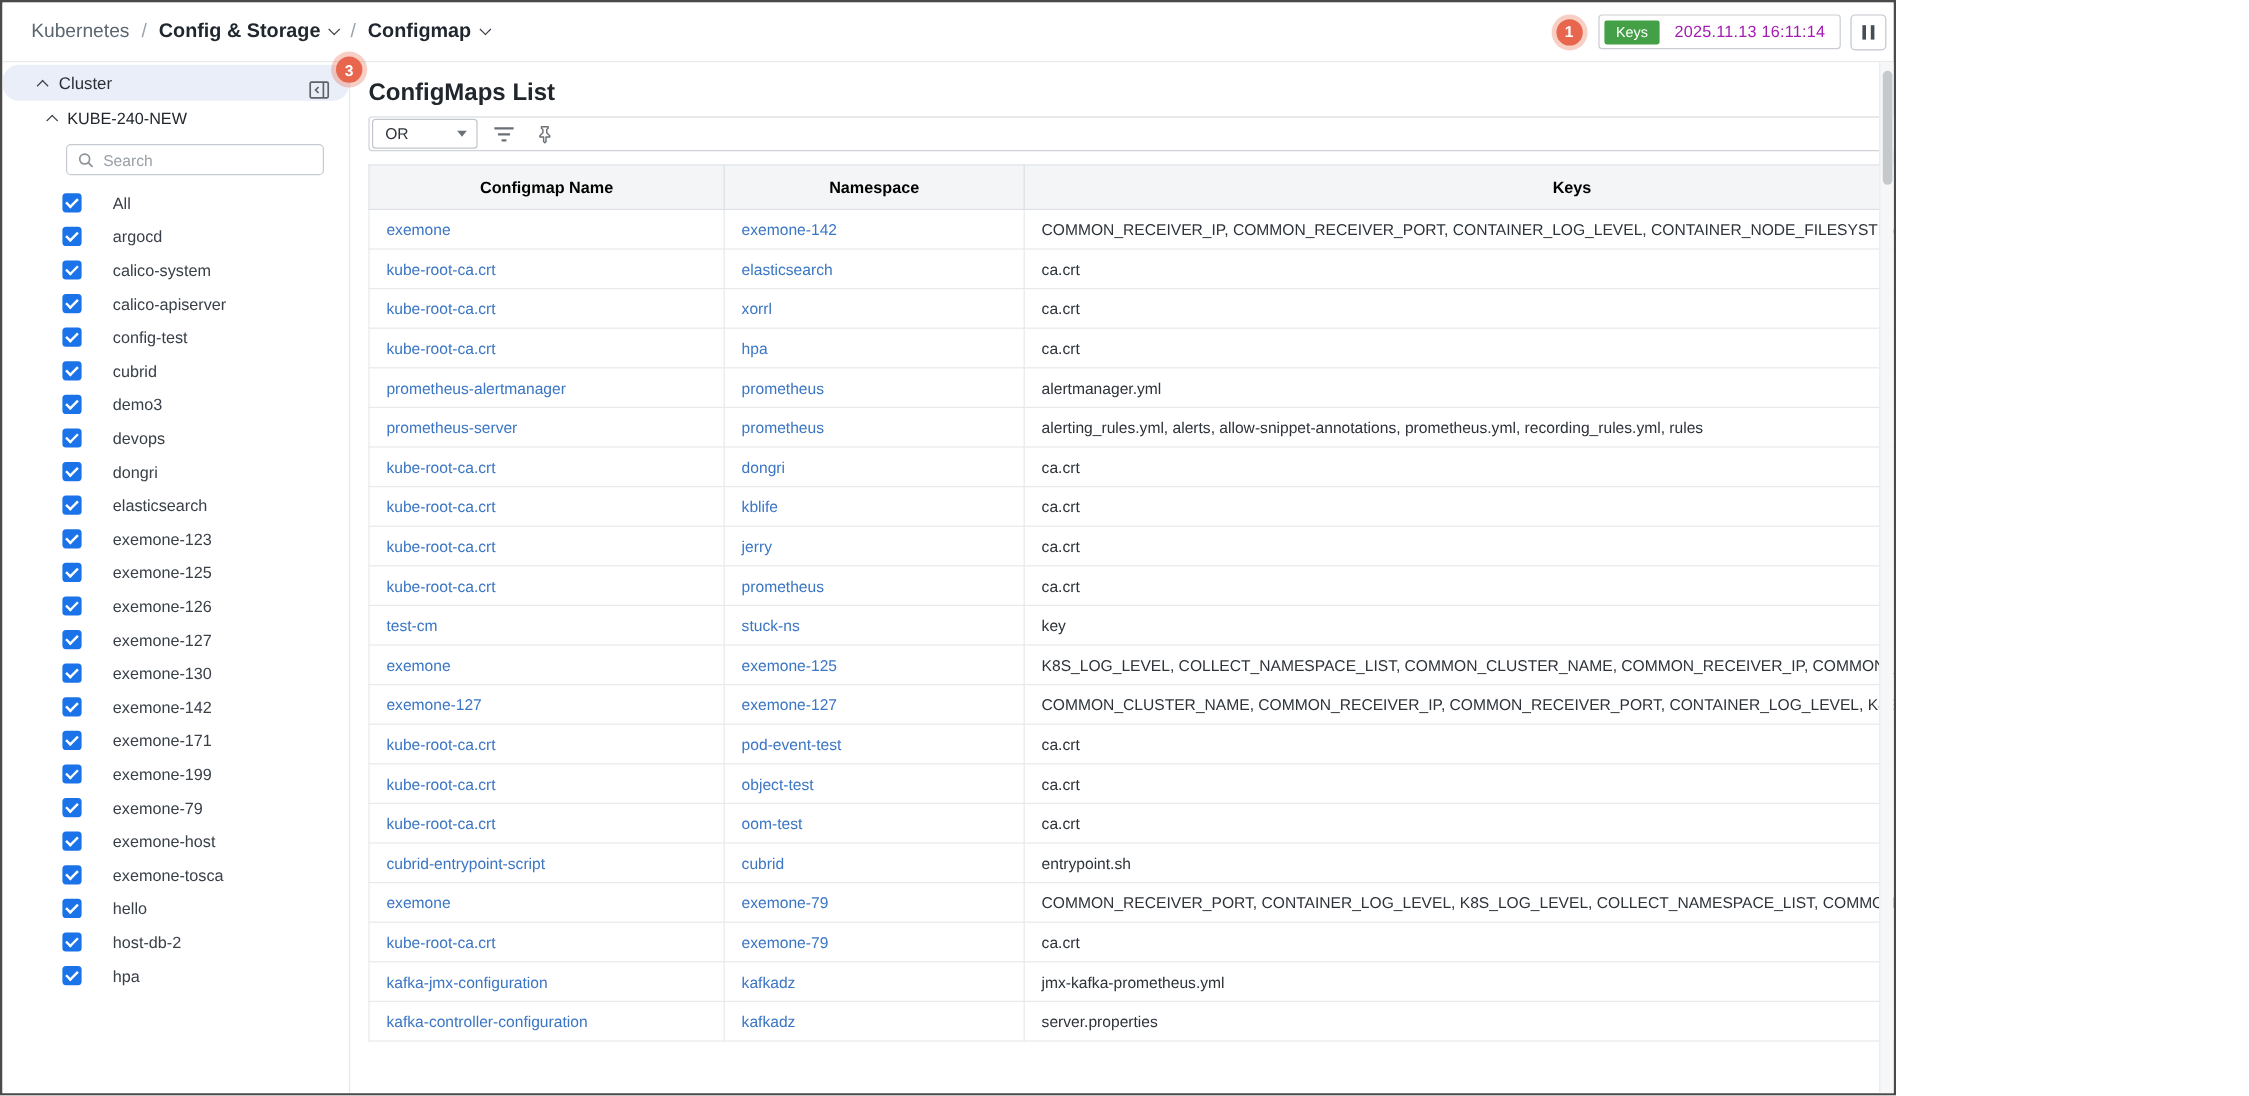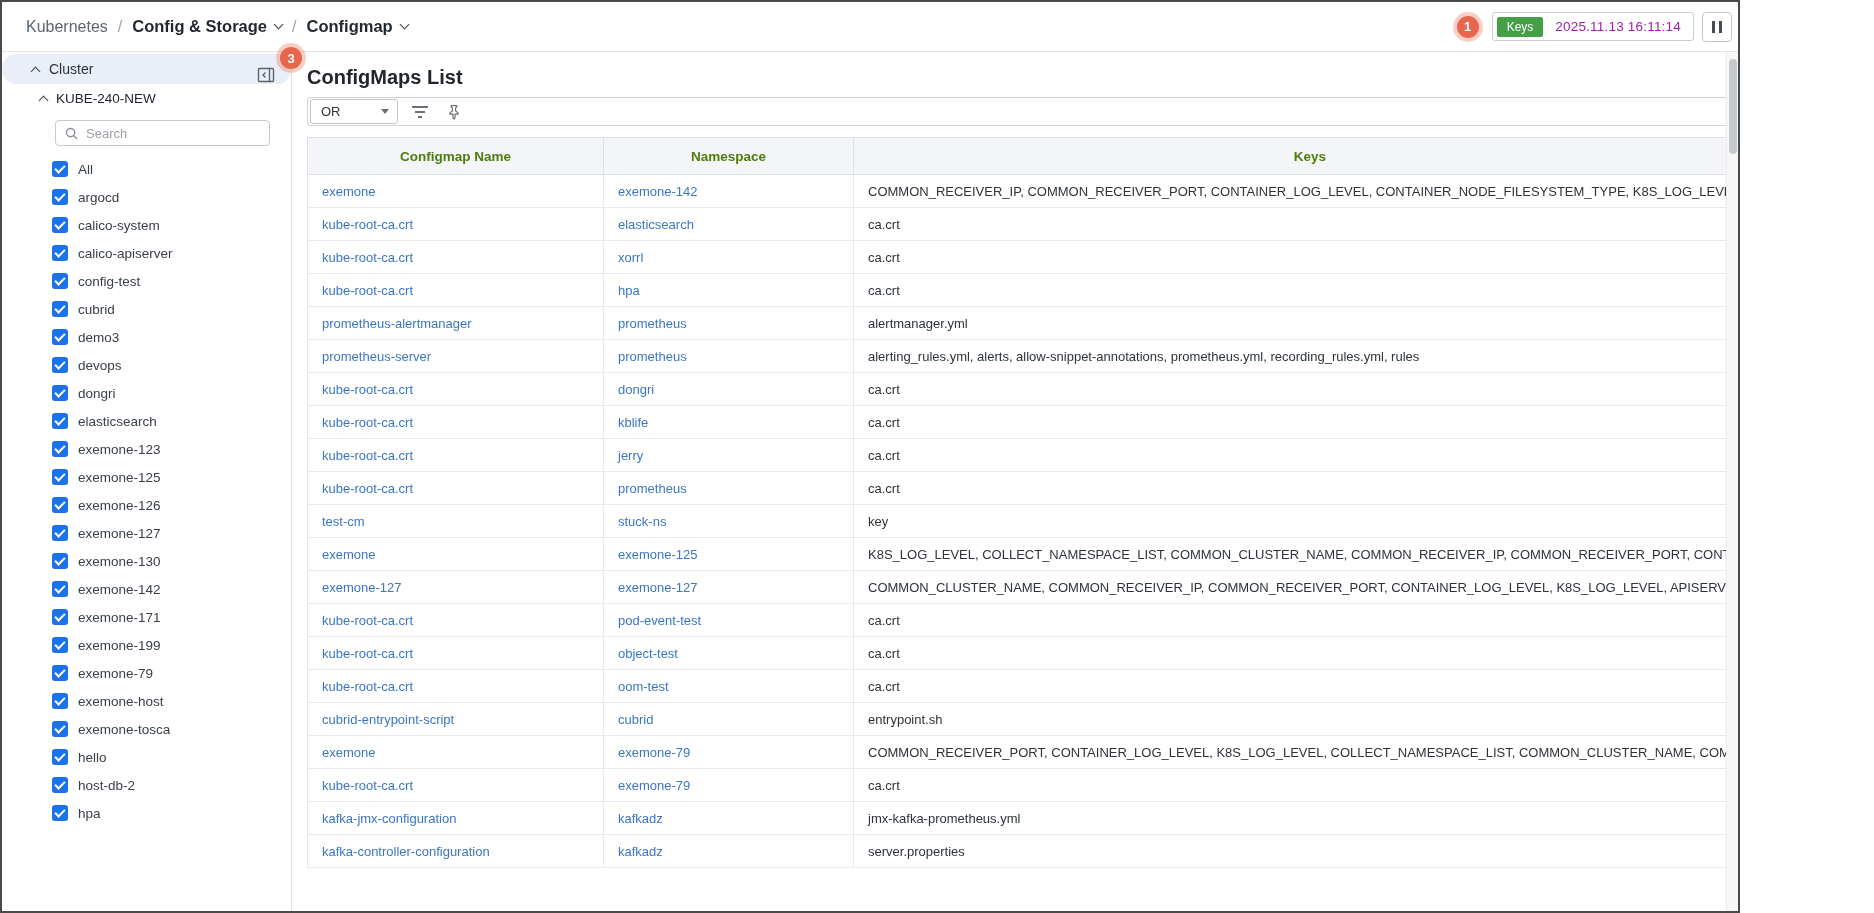--- a/index.html
+++ b/index.html
@@ -1,20 +1,20 @@
 <!DOCTYPE html>
 <html style="--accent-orange: #e8664d; --live-green: #43a047; --link-blue: #3b76c4; --checkbox-blue: #1a73e8; --cluster-row-bg: #e9eef8;"><head>
 <meta charset="utf-8">
 <title>Kubernetes ConfigMap List</title>
 <style>
   * { margin:0; padding:0; box-sizing:border-box; }
   html,body { width:1874px; height:913px; overflow:hidden; }
   body { font-family:"Liberation Sans", sans-serif; background:#fff; }
 
-  .page { position:relative; width:1740px; height:913px; border:2px solid #4a4a4a; background:#fff; overflow:hidden; }
+  .page { position:relative; width:1580px; height:913px; border:2px solid #4a4a4a; background:#fff; overflow:hidden; }
 
   
   .topbar { height:50px; display:flex; align-items:center; justify-content:space-between;
             padding:0 6px 0 24px; border-bottom:1px solid #e2e4e7; background:#fff; }
   .breadcrumb { display:flex; align-items:center; font-size:16px; gap:10px; }
   .crumb-root { color:#5b6670; cursor:pointer; }
   .crumb-sep { color:#9aa2aa; }
   .crumb { color:#1f262e; font-weight:700; display:flex; align-items:center; gap:8px; cursor:pointer; font-size:16.5px; }
   .chev { display:inline-block; width:7px; height:7px; border-right:1.8px solid #3c434b; border-bottom:1.8px solid #3c434b; }
   .chev.down { transform:rotate(45deg); margin-top:-4px; }
@@ -47,39 +47,39 @@
   .kube-row { height:29px; display:flex; align-items:center; padding-left:38px; font-size:13.5px; color:#21262c; gap:9px; cursor:pointer; }
   .search-wrap { margin:7px 12px 0 53px; width:215px; height:26px; border:1px solid #c6cbd1; border-radius:4px;
                  display:flex; align-items:center; padding:0 8px; gap:7px; background:#fff; }
   .search-input { border:none; outline:none; flex:1; width:100%; font-size:13px; color:#333; font-family:inherit; background:transparent; }
   .search-input::placeholder { color:#9aa0a6; }
   .ns-list { margin-top:9px; }
   .ns-item { height:28px; display:flex; align-items:center; padding-left:50px; gap:10px; cursor:pointer; }
   .checkbox { width:16px; height:16px; border-radius:3px; background:var(--checkbox-blue,#1a73e8); position:relative; flex:none; }
   .checkbox::after { content:""; position:absolute; left:3px; top:4px; width:8px; height:4px;
                      border-left:2px solid #fff; border-bottom:2px solid #fff; transform:rotate(-45deg); }
-  .ns-label { font-size:13.5px; color:#3a4048; white-space:nowrap; }
+  .ns-label { font-size:13.5px; color:#3a4048; white-space:nowrap;margin-left:16px; }
 
   
   .main { flex:1; position:relative; padding:14px 18px 0 15px; overflow:hidden; background:#fff; }
   .main-head { display:flex; align-items:center; justify-content:space-between; height:22px; width:1551px; }
   .main-title { font-size:20px; font-weight:700; color:#21262c; }
   .dots { display:flex; gap:3px; margin-right:14px; cursor:pointer; align-items:center; }
   .dot { width:4px; height:4px; border-radius:50%; background:#9aa0a6; }
 
   .filter-bar { margin-top:9px; width:1551px; height:29px; border:1px solid #cfd3d8; border-radius:3px;
                 display:flex; align-items:center; padding:0 8px 0 2px; gap:10px; background:#fff; }
   .or-select { width:88px; height:25px; border:1px solid #c2c6cb; border-radius:3px; display:flex; align-items:center;
                justify-content:space-between; padding:0 8px 0 10px; font-size:13px; color:#2f343a; cursor:pointer; background:#fff; }
   .tri-down { width:0; height:0; border-left:4px solid transparent; border-right:4px solid transparent; border-top:5px solid #6b7076; }
   .icon-btn { display:flex; align-items:center; justify-content:center; width:24px; height:24px; cursor:pointer; background:transparent; border:none; }
 
   .table-wrap { margin-top:11px; width:1551px; }
   table { width:100%; border-collapse:collapse; table-layout:fixed; }
-  th { background:#f4f5f6; font-size:13.5px; font-weight:700; color:#4d7c0f; height:37px;
+  th { background:#f4f5f6; font-size:13.5px; font-weight:700; color:#000000; height:37px;
        border:1px solid #dde0e4; text-align:center; }
   td { height:33px; border:1px solid #e7e9ec; font-size:13px; color:#2d3339; padding:0 14px;
        white-space:nowrap; overflow:hidden; background:#fff; }
   td.link { color:var(--link-blue,#3b76c4); cursor:pointer; }
   td.age { text-align:center; padding:0 4px; }
 
   
   .callout-abs { position:absolute; z-index:6; }
   .v-scroll { position:absolute; top:50px; right:0; width:12px; height:859px; background:#f6f7f8; border-left:1px solid #ececec; }
   .v-thumb { width:8px; margin:7px auto 0; height:95px; background:#c6c9cc; border-radius:5px; cursor:pointer; }

